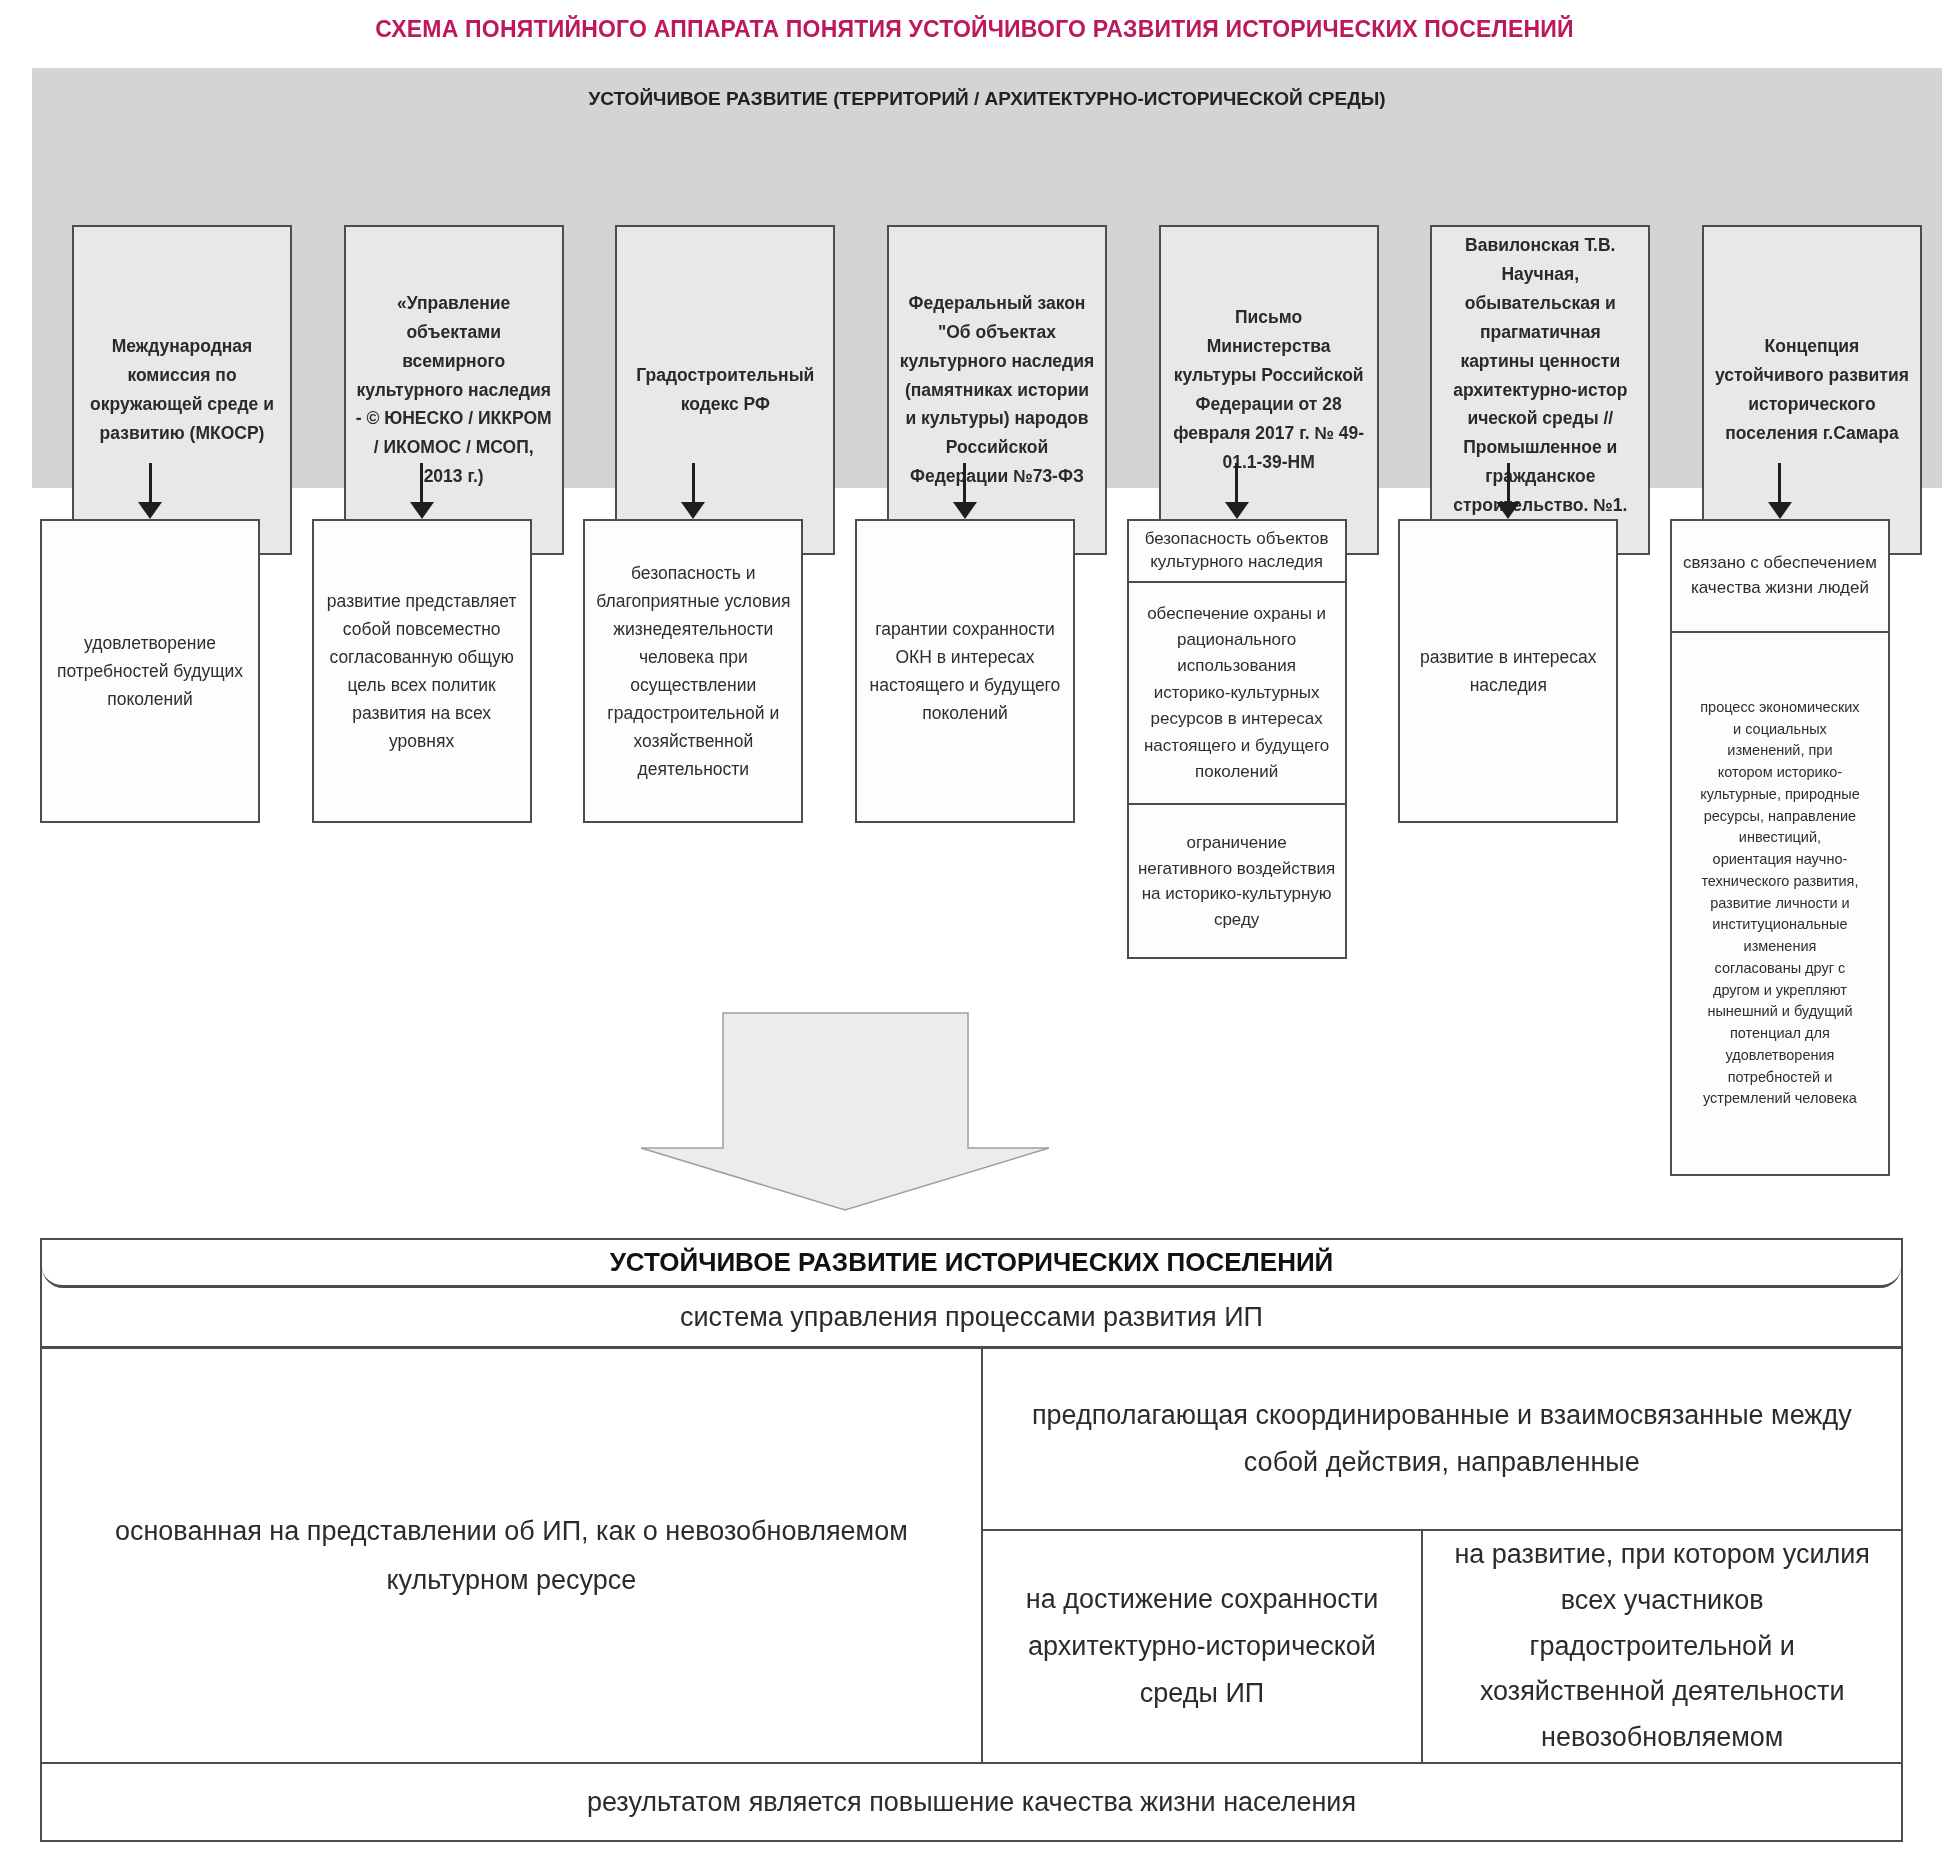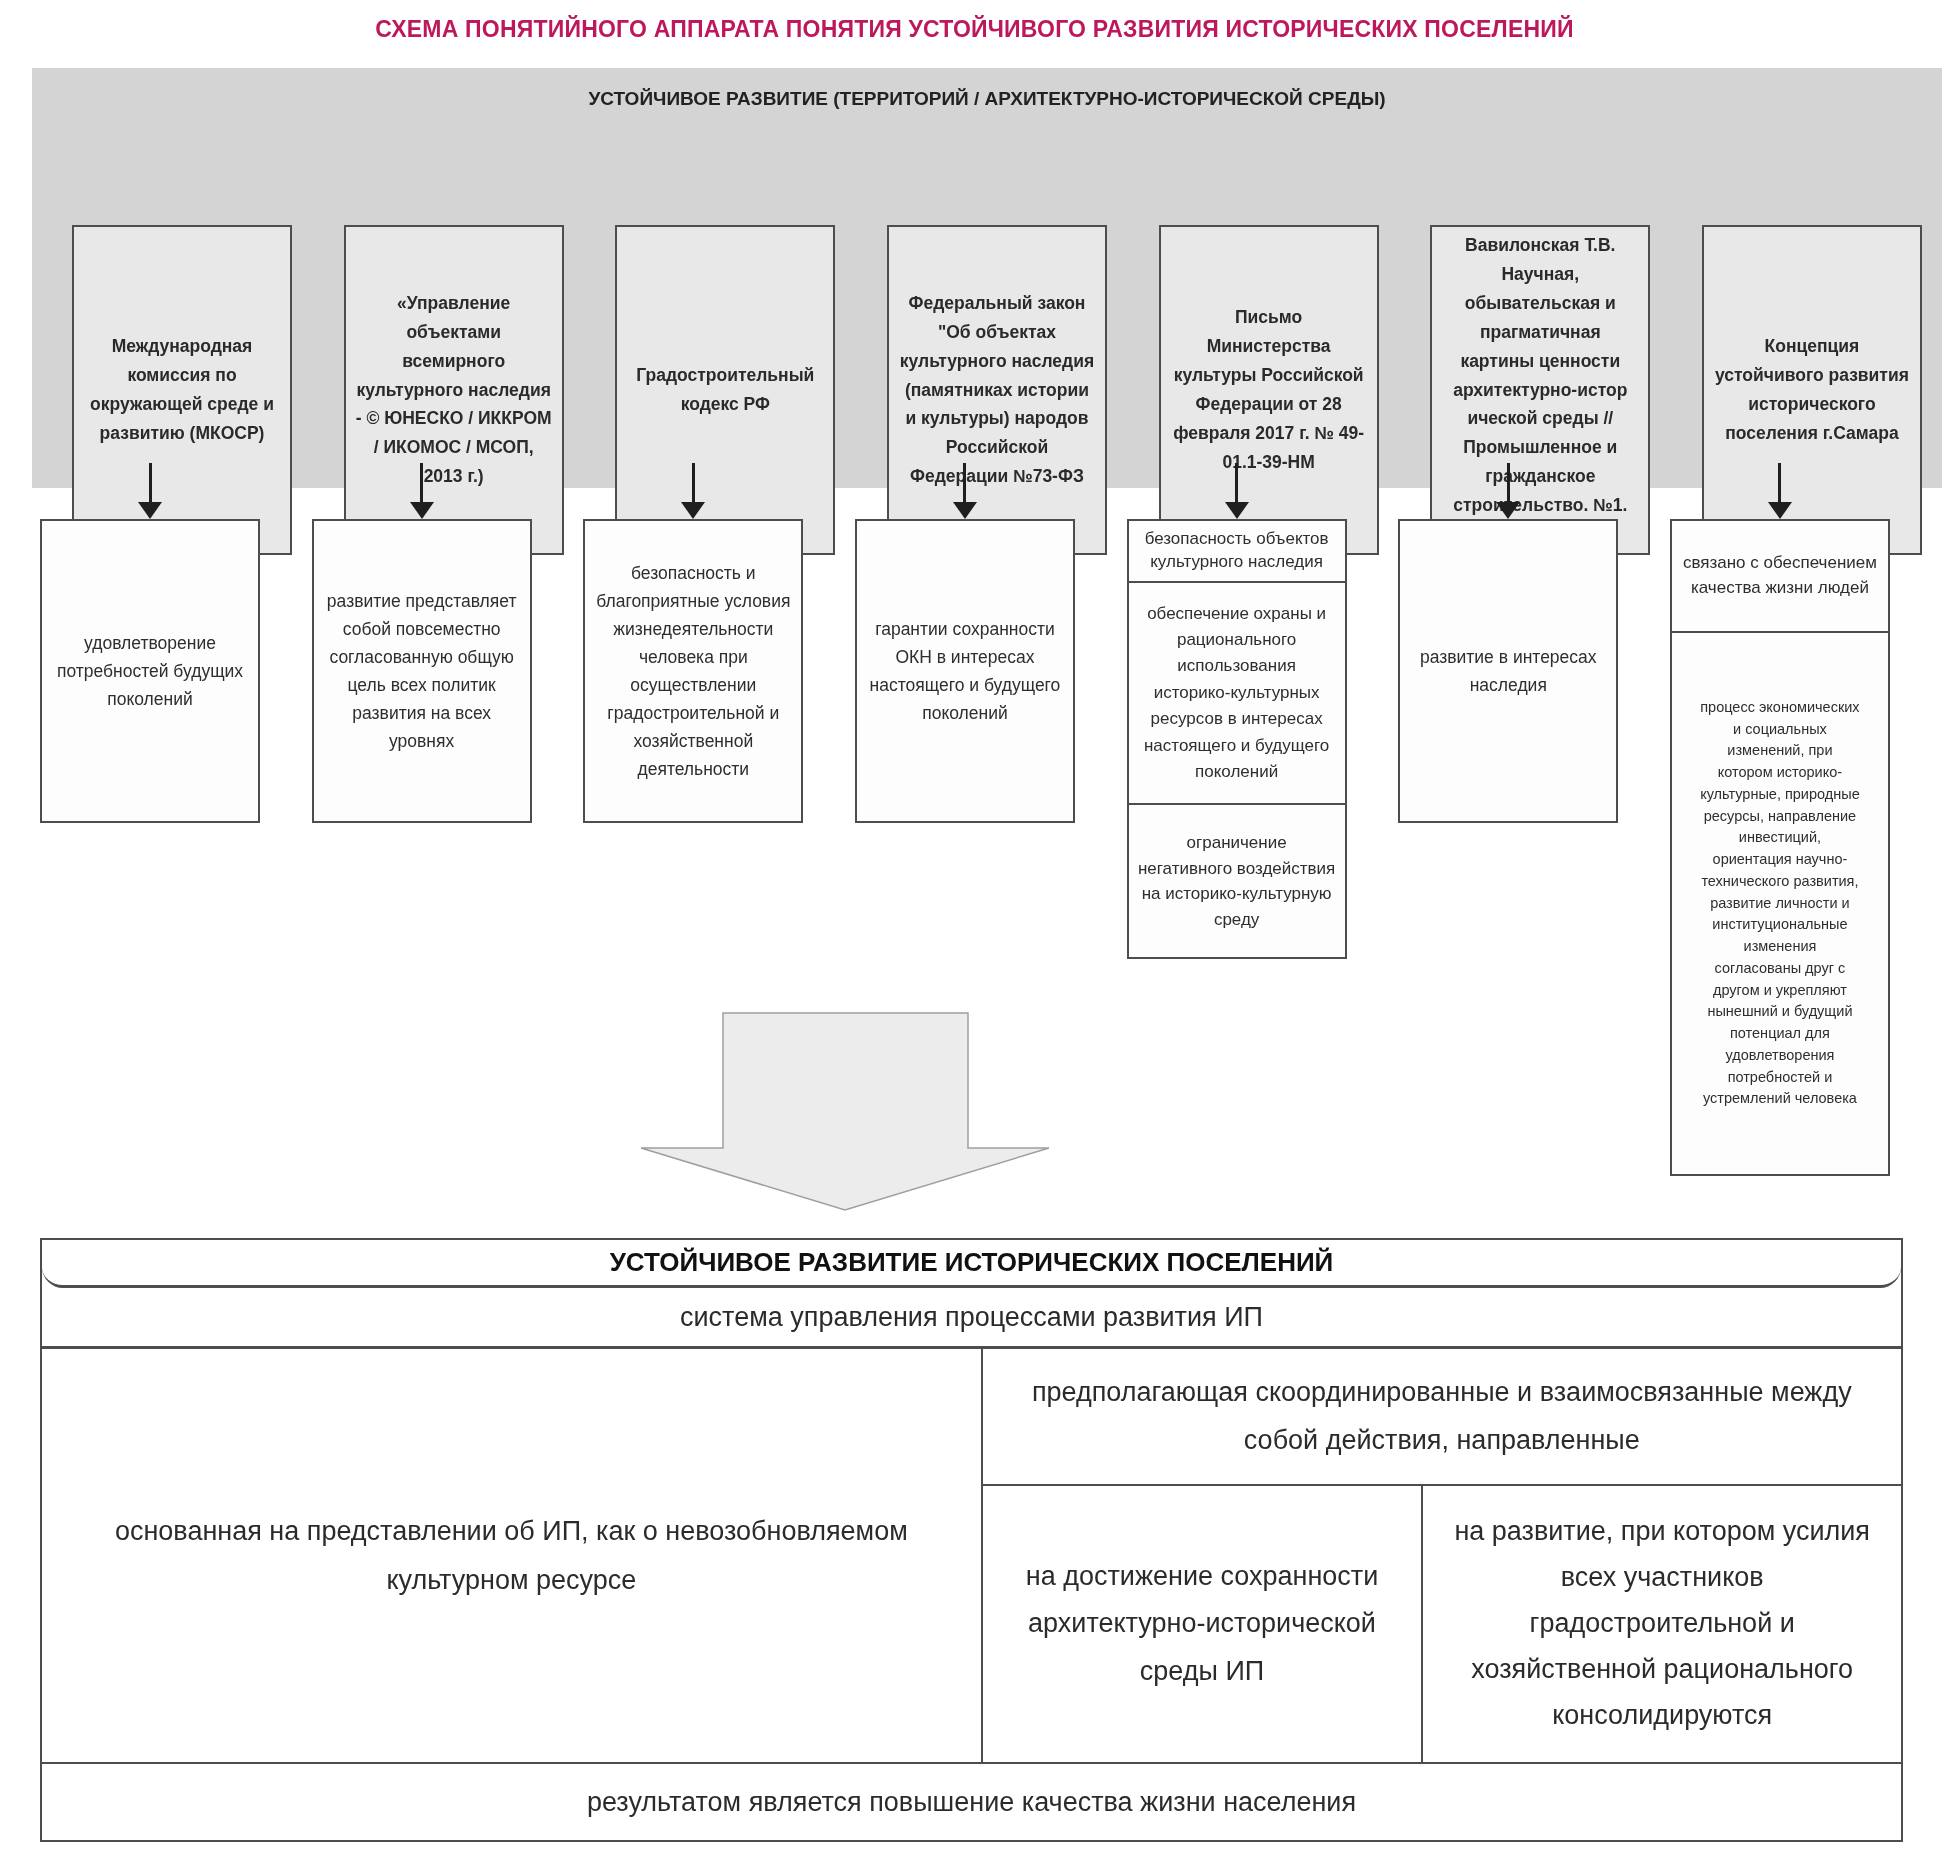--- a/index.html
+++ b/index.html
@@ -89,21 +89,21 @@
     border-bottom:3px solid var(--box-border);
   }
   .t-mid{display:flex;height:415px;border-bottom:2px solid var(--box-border);}
   .t-left{
     width:50.6%;border-right:2px solid var(--box-border);
     display:flex;align-items:center;justify-content:center;
     text-align:center;font-size:27px;line-height:1.8;padding:0 70px;color:#2b2b2b;
   }
   .t-right{width:49.4%;display:flex;flex-direction:column;}
   .t-right-top{
-    height:137px;border-bottom:2px solid var(--box-border);
+    height:182px;border-bottom:2px solid var(--box-border);
     display:flex;align-items:center;justify-content:center;
     text-align:center;font-size:27px;line-height:1.75;padding:0 40px;color:#2b2b2b;
   }
   .t-right-bottom{flex:1;display:flex;}
   .t-rb-left{
     width:48%;border-right:2px solid var(--box-border);
     display:flex;align-items:center;justify-content:center;
     text-align:center;font-size:27px;line-height:1.75;padding:0 30px;color:#2b2b2b;
   }
   .t-rb-right{
@@ -202,18 +202,18 @@
 
 <div class="result-table">
   <div class="t-title">УСТОЙЧИВОЕ РАЗВИТИЕ ИСТОРИЧЕСКИХ ПОСЕЛЕНИЙ</div>
   <div class="t-system">система управления процессами развития ИП</div>
   <div class="t-mid">
     <div class="t-left">основанная на представлении об ИП, как о невозобновляемом культурном ресурсе</div>
     <div class="t-right">
       <div class="t-right-top">предполагающая скоординированные и взаимосвязанные между собой действия, направленные</div>
       <div class="t-right-bottom">
         <div class="t-rb-left">на достижение сохранности архитектурно-исторической среды ИП</div>
-        <div class="t-rb-right">на развитие, при котором усилия всех участников градостроительной и хозяйственной рационального консолидируются</div>
+        <div class="t-rb-right">на развитие, при котором усилия всех участников градостроительной и хозяйственной деятельности невозобновляемом</div>
       </div>
     </div>
   </div>
   <div class="t-result">результатом является повышение качества жизни населения</div>
 </div>
 
 </body></html>

